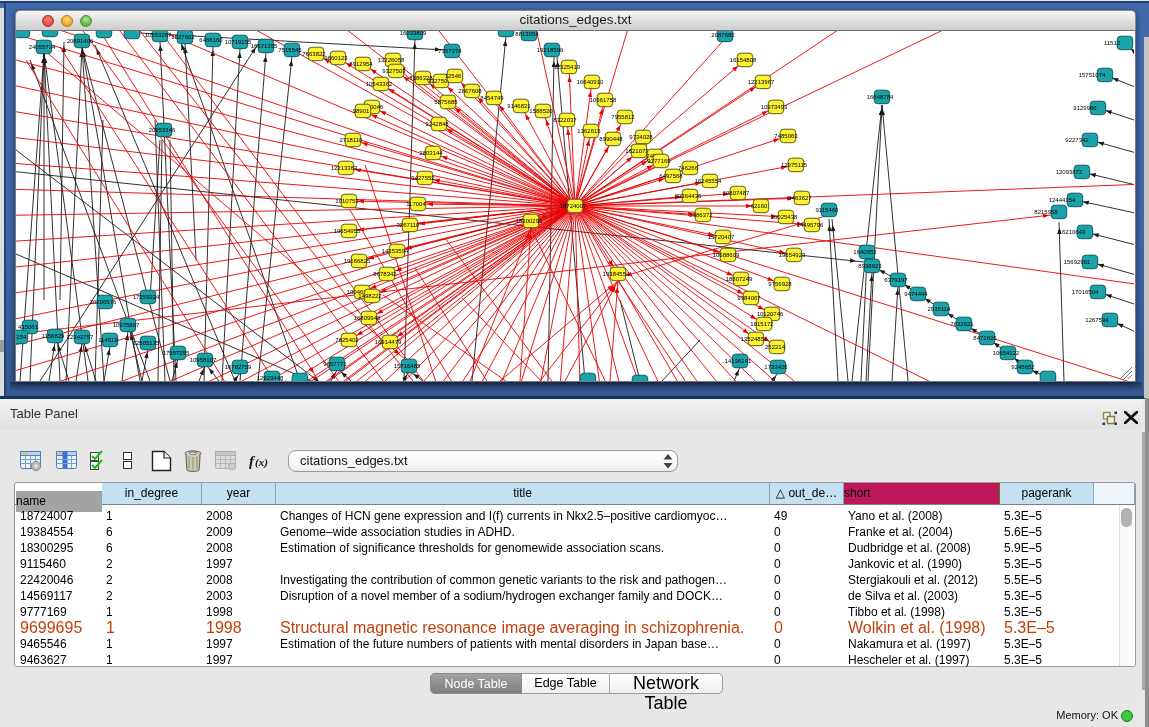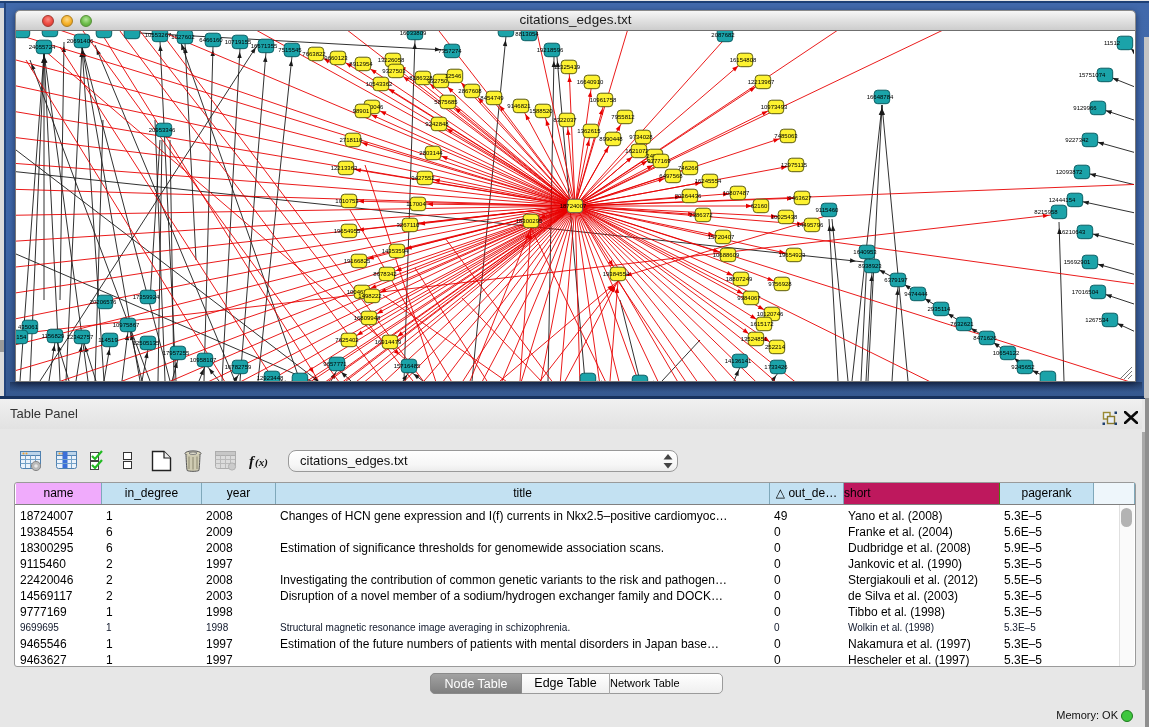--- a/index.html
+++ b/index.html
@@ -781,21 +781,21 @@
 
 <div class="abs" style="left:288px;top:450px;width:390px;height:22px;border:1px solid #999;border-radius:8px;background:linear-gradient(180deg,#ffffff 0%,#f6f6f6 70%,#ececec 100%);box-sizing:border-box;box-shadow:inset 0 1px 0 #fff"></div>
 <div class="abs" style="left:300px;top:453px;font-size:13px;color:#111">citations_edges.txt</div>
 <svg class="abs" style="left:662px;top:454px" width="12" height="15">
     <path d="M6 0 L10.5 5.5 H1.5 Z" fill="#444"></path>
     <path d="M6 14.5 L10.5 9 H1.5 Z" fill="#444"></path>
   </svg>
 
 <div class="abs" style="left:14px;top:482px;width:1122px;height:185px;background:#fff;border:1px solid #9a9a9a;border-radius:3px;box-sizing:border-box"></div>
 <div class="abs" style="left:15px;top:483px;width:1120px;height:22px;border-bottom:1px solid #808080;box-sizing:border-box">
-    <div style="position:absolute;left:1px;top:0;width:85px;height:21px;background:#f0abfc;border-right:1px solid #7fa8ba;line-height:21px;text-align:center;font-size:12px;color:#000;overflow:hidden">name</div>
+    <div style="position:absolute;left:1px;top:8px;width:85px;height:21px;background:#a3a3a3;border-right:1px solid #7fa8ba;line-height:21px;font-size:12px;color:#000;overflow:hidden">name</div>
     <div style="position:absolute;left:87px;top:0;width:99px;height:21px;background:#c3e1f2;border-right:1px solid #7fa8ba;line-height:21px;text-align:center;font-size:12px;color:#000;overflow:hidden">in_degree</div>
     <div style="position:absolute;left:187px;top:0;width:73px;height:21px;background:#c3e1f2;border-right:1px solid #7fa8ba;line-height:21px;text-align:center;font-size:12px;color:#000;overflow:hidden">year</div>
     <div style="position:absolute;left:261px;top:0;width:493px;height:21px;background:#c3e1f2;border-right:1px solid #7fa8ba;line-height:21px;text-align:center;font-size:12px;color:#000;overflow:hidden">title</div>
     <div style="position:absolute;left:755px;top:0;width:73px;height:21px;background:#c3e1f2;border-right:1px solid #7fa8ba;line-height:21px;text-align:center;font-size:12px;color:#000;overflow:hidden">△ out_de…</div>
     <div style="position:absolute;left:829px;top:0;width:155px;height:21px;background:#be185d;border-right:1px solid #4d7c0f;line-height:21px;text-align:left;font-size:12px;color:#000;overflow:hidden">short</div>
     <div style="position:absolute;left:985px;top:0;width:93px;height:21px;background:#c3e1f2;border-right:1px solid #7fa8ba;line-height:21px;text-align:center;font-size:12px;color:#000;overflow:hidden">pagerank</div>
     <div style="position:absolute;left:1079px;top:0;width:40px;height:21px;background:#eef6fb;border-right:1px solid #7fa8ba;line-height:21px;text-align:center;font-size:12px;color:#000;overflow:hidden"></div>
   </div>
 <div style="position:absolute;left:14px;top:508px;width:1108px;height:16px;font-size:12px;color:#000">
     <div style="position:absolute;left:2px;width:82px;top:0;height:16px;line-height:16px;padding-left:4px;overflow:hidden;white-space:nowrap">18724007</div>
@@ -803,20 +803,21 @@
     <div style="position:absolute;left:188px;width:70px;top:0;height:16px;line-height:16px;padding-left:4px;overflow:hidden;white-space:nowrap">2008</div>
     <div style="position:absolute;left:262px;width:490px;top:0;height:16px;line-height:16px;padding-left:4px;overflow:hidden;white-space:nowrap">Changes of HCN gene expression and I(f) currents in Nkx2.5–positive cardiomyoc…</div>
     <div style="position:absolute;left:756px;width:70px;top:0;height:16px;line-height:16px;padding-left:4px;overflow:hidden;white-space:nowrap">49</div>
     <div style="position:absolute;left:830px;width:152px;top:0;height:16px;line-height:16px;padding-left:4px;overflow:hidden;white-space:nowrap">Yano et al. (2008)</div>
     <div style="position:absolute;left:986px;width:90px;top:0;height:16px;line-height:16px;padding-left:4px;overflow:hidden;white-space:nowrap">5.3E–5</div>
   </div>
 <div style="position:absolute;left:14px;top:524px;width:1108px;height:16px;font-size:12px;color:#000">
     <div style="position:absolute;left:2px;width:82px;top:0;height:16px;line-height:16px;padding-left:4px;overflow:hidden;white-space:nowrap">19384554</div>
     <div style="position:absolute;left:88px;width:96px;top:0;height:16px;line-height:16px;padding-left:4px;overflow:hidden;white-space:nowrap">6</div>
     <div style="position:absolute;left:188px;width:70px;top:0;height:16px;line-height:16px;padding-left:4px;overflow:hidden;white-space:nowrap">2009</div>
+    <div style="position:absolute;left:262px;width:490px;top:0;height:16px;line-height:16px;padding-left:4px;overflow:hidden;white-space:nowrap">Genome–wide association studies in ADHD.</div>
     <div style="position:absolute;left:756px;width:70px;top:0;height:16px;line-height:16px;padding-left:4px;overflow:hidden;white-space:nowrap">0</div>
     <div style="position:absolute;left:830px;width:152px;top:0;height:16px;line-height:16px;padding-left:4px;overflow:hidden;white-space:nowrap">Franke et al. (2004)</div>
     <div style="position:absolute;left:986px;width:90px;top:0;height:16px;line-height:16px;padding-left:4px;overflow:hidden;white-space:nowrap">5.6E–5</div>
   </div>
 <div style="position:absolute;left:14px;top:540px;width:1108px;height:16px;font-size:12px;color:#000">
     <div style="position:absolute;left:2px;width:82px;top:0;height:16px;line-height:16px;padding-left:4px;overflow:hidden;white-space:nowrap">18300295</div>
     <div style="position:absolute;left:88px;width:96px;top:0;height:16px;line-height:16px;padding-left:4px;overflow:hidden;white-space:nowrap">6</div>
     <div style="position:absolute;left:188px;width:70px;top:0;height:16px;line-height:16px;padding-left:4px;overflow:hidden;white-space:nowrap">2008</div>
     <div style="position:absolute;left:262px;width:490px;top:0;height:16px;line-height:16px;padding-left:4px;overflow:hidden;white-space:nowrap">Estimation of significance thresholds for genomewide association scans.</div>
     <div style="position:absolute;left:756px;width:70px;top:0;height:16px;line-height:16px;padding-left:4px;overflow:hidden;white-space:nowrap">0</div>
@@ -850,21 +851,21 @@
     <div style="position:absolute;left:986px;width:90px;top:0;height:16px;line-height:16px;padding-left:4px;overflow:hidden;white-space:nowrap">5.3E–5</div>
   </div>
 <div style="position:absolute;left:14px;top:604px;width:1108px;height:16px;font-size:12px;color:#000">
     <div style="position:absolute;left:2px;width:82px;top:0;height:16px;line-height:16px;padding-left:4px;overflow:hidden;white-space:nowrap">9777169</div>
     <div style="position:absolute;left:88px;width:96px;top:0;height:16px;line-height:16px;padding-left:4px;overflow:hidden;white-space:nowrap">1</div>
     <div style="position:absolute;left:188px;width:70px;top:0;height:16px;line-height:16px;padding-left:4px;overflow:hidden;white-space:nowrap">1998</div>
     <div style="position:absolute;left:756px;width:70px;top:0;height:16px;line-height:16px;padding-left:4px;overflow:hidden;white-space:nowrap">0</div>
     <div style="position:absolute;left:830px;width:152px;top:0;height:16px;line-height:16px;padding-left:4px;overflow:hidden;white-space:nowrap">Tibbo et al. (1998)</div>
     <div style="position:absolute;left:986px;width:90px;top:0;height:16px;line-height:16px;padding-left:4px;overflow:hidden;white-space:nowrap">5.3E–5</div>
   </div>
-<div style="position:absolute;left:14px;top:620px;width:1108px;height:16px;font-size:10px;color:#0f172a">
+<div style="position:absolute;left:14px;top:620px;width:1108px;height:16px;font-size:16px;color:#c2410c">
     <div style="position:absolute;left:2px;width:82px;top:0;height:16px;line-height:16px;padding-left:4px;overflow:hidden;white-space:nowrap">9699695</div>
     <div style="position:absolute;left:88px;width:96px;top:0;height:16px;line-height:16px;padding-left:4px;overflow:hidden;white-space:nowrap">1</div>
     <div style="position:absolute;left:188px;width:70px;top:0;height:16px;line-height:16px;padding-left:4px;overflow:hidden;white-space:nowrap">1998</div>
     <div style="position:absolute;left:262px;width:490px;top:0;height:16px;line-height:16px;padding-left:4px;overflow:hidden;white-space:nowrap">Structural magnetic resonance image averaging in schizophrenia.</div>
     <div style="position:absolute;left:756px;width:70px;top:0;height:16px;line-height:16px;padding-left:4px;overflow:hidden;white-space:nowrap">0</div>
     <div style="position:absolute;left:830px;width:152px;top:0;height:16px;line-height:16px;padding-left:4px;overflow:hidden;white-space:nowrap">Wolkin et al. (1998)</div>
     <div style="position:absolute;left:986px;width:90px;top:0;height:16px;line-height:16px;padding-left:4px;overflow:hidden;white-space:nowrap">5.3E–5</div>
   </div>
 <div style="position:absolute;left:14px;top:636px;width:1108px;height:16px;font-size:12px;color:#000">
     <div style="position:absolute;left:2px;width:82px;top:0;height:16px;line-height:16px;padding-left:4px;overflow:hidden;white-space:nowrap">9465546</div>
@@ -883,16 +884,16 @@
     <div style="position:absolute;left:830px;width:152px;top:0;height:16px;line-height:16px;padding-left:4px;overflow:hidden;white-space:nowrap">Hescheler et al. (1997)</div>
     <div style="position:absolute;left:986px;width:90px;top:0;height:16px;line-height:16px;padding-left:4px;overflow:hidden;white-space:nowrap">5.3E–5</div>
   </div>
 
 <div class="abs" style="left:1119px;top:505px;width:15px;height:161px;background:#fafafa;border-left:1px solid #e0e0e0;box-sizing:border-box"></div>
 <div class="abs" style="left:1121px;top:508px;width:11px;height:19px;background:#b3b3b3;border-radius:6px"></div>
 
 <div class="abs" style="left:430px;top:673px;width:293px;height:21px;border:1px solid #9b9b9b;border-radius:5px;background:linear-gradient(180deg,#ffffff,#efefef);box-sizing:border-box"></div>
 <div class="abs" style="left:430px;top:673px;width:92px;height:21px;border-radius:5px 0 0 5px;background:linear-gradient(180deg,#a2a2a2,#7f7f7f);border:1px solid #8a8a8a;box-sizing:border-box;color:#fff;font-size:12.5px;text-align:center;line-height:20px">Node Table</div>
 <div class="abs" style="left:522px;top:673px;width:88px;height:21px;border-right:1px solid #a8a8a8;box-sizing:border-box;color:#000;font-size:12.5px;text-align:center;line-height:20px">Edge Table</div>
-<div class="abs" style="left:610px;top:673px;width:112px;height:21px;color:#000;font-size:11px;text-align:left;line-height:20px">Network Table</div>
+<div class="abs" style="left:610px;top:673px;width:112px;height:21px;color:#000;font-size:18px;text-align:center;line-height:20px">Network Table</div>
 
 <div class="abs" style="left:1040px;top:709px;width:78px;text-align:right;font-size:11px;color:#111">Memory: OK</div>
 <div class="abs" style="left:1121px;top:710px;width:12px;height:12px;border-radius:6px;background:#3fc73f;border:1px solid #1e7a1e;box-sizing:border-box"></div>
 
 </body></html>

